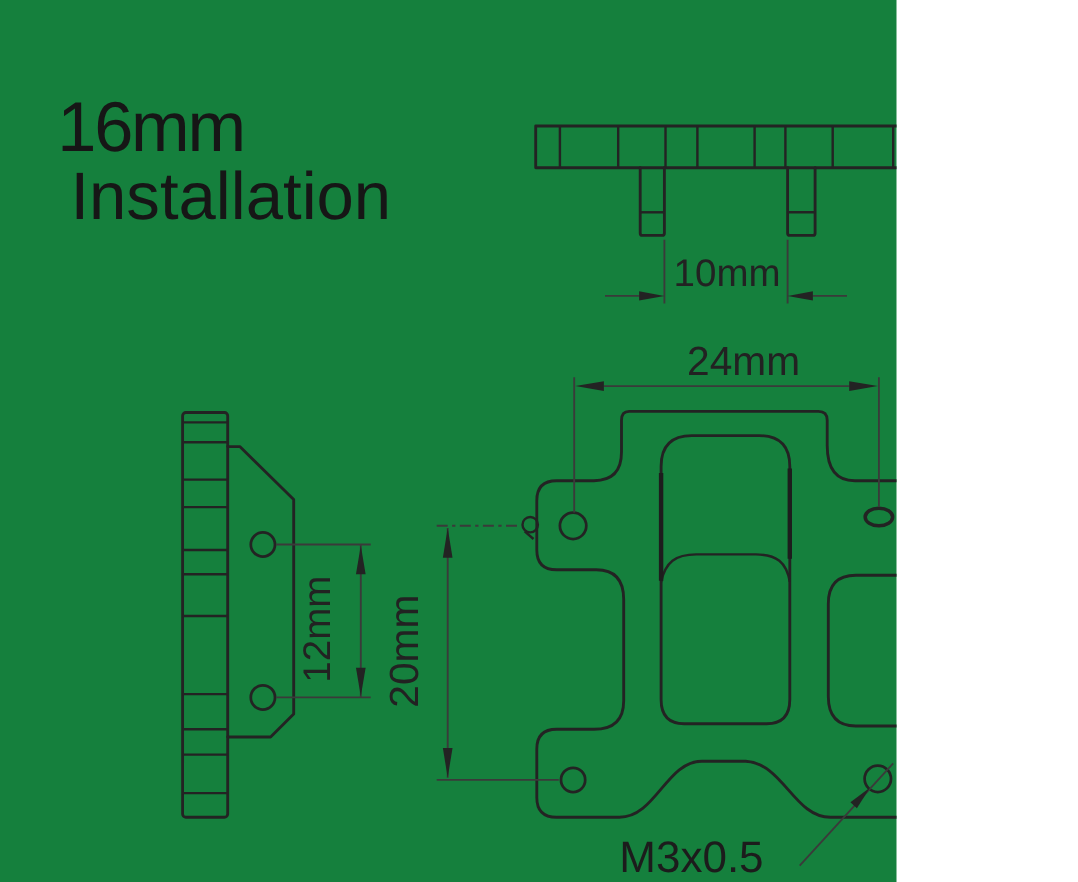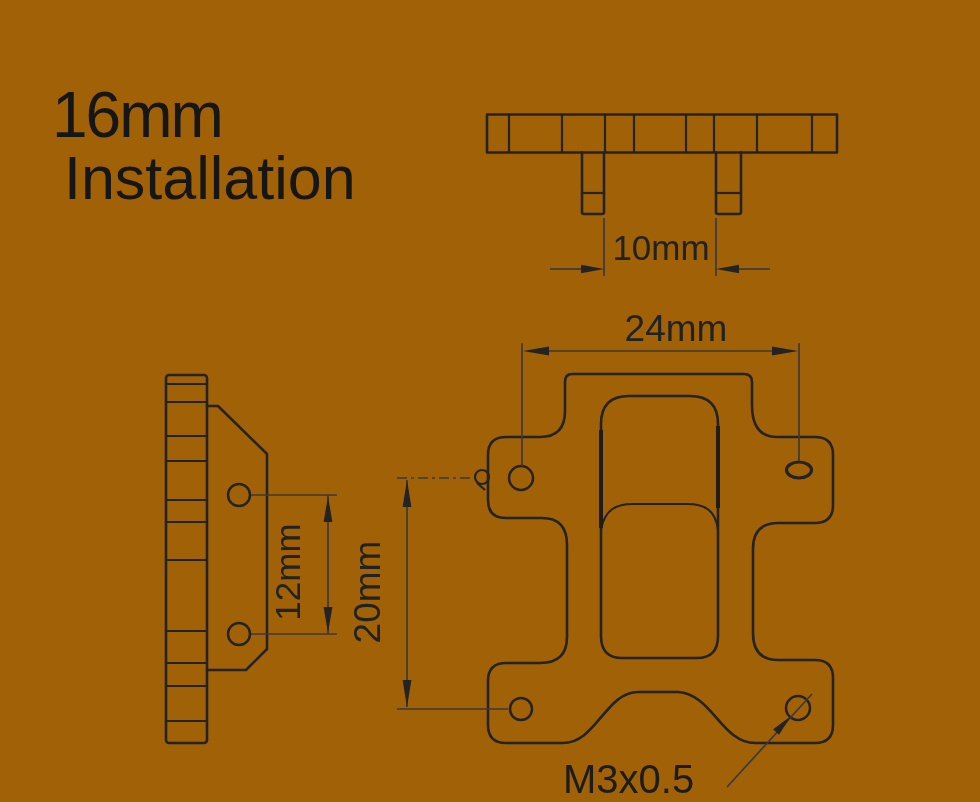--- a/index.html
+++ b/index.html
@@ -1,16 +1,16 @@
 <!DOCTYPE html>
 <html><head>
 <meta charset="utf-8">
 <style>
   html,body{margin:0;padding:0;background:#fff;}
-  .canvas{position:relative;width:980px;height:802px;background:#a16207;overflow:hidden;}
+  .canvas{position:relative;width:815px;height:802px;background:#15803d;overflow:hidden;}
   svg{display:block;}
   text{font-family:"Liberation Sans", sans-serif;fill:#1c1c1c;}
   .outline{fill:none;stroke:#232323;stroke-width:2.6;stroke-linejoin:round;stroke-linecap:round;}
   .thin{fill:none;stroke:#232323;stroke-width:2.2;}
   .dim{fill:none;stroke:#3a3a3a;stroke-width:1.7;}
   .dimdash{fill:none;stroke:#3a3a3a;stroke-width:1.7;stroke-dasharray:10 4 3 4;}
   .ah{fill:#232323;stroke:none;}
   .hole{fill:none;stroke:#232323;stroke-width:2.5;}
   .heavy{fill:none;stroke:#1d1d1d;stroke-width:4;}
   .title1{font-size:64px;letter-spacing:-2px;fill:#161616;}

